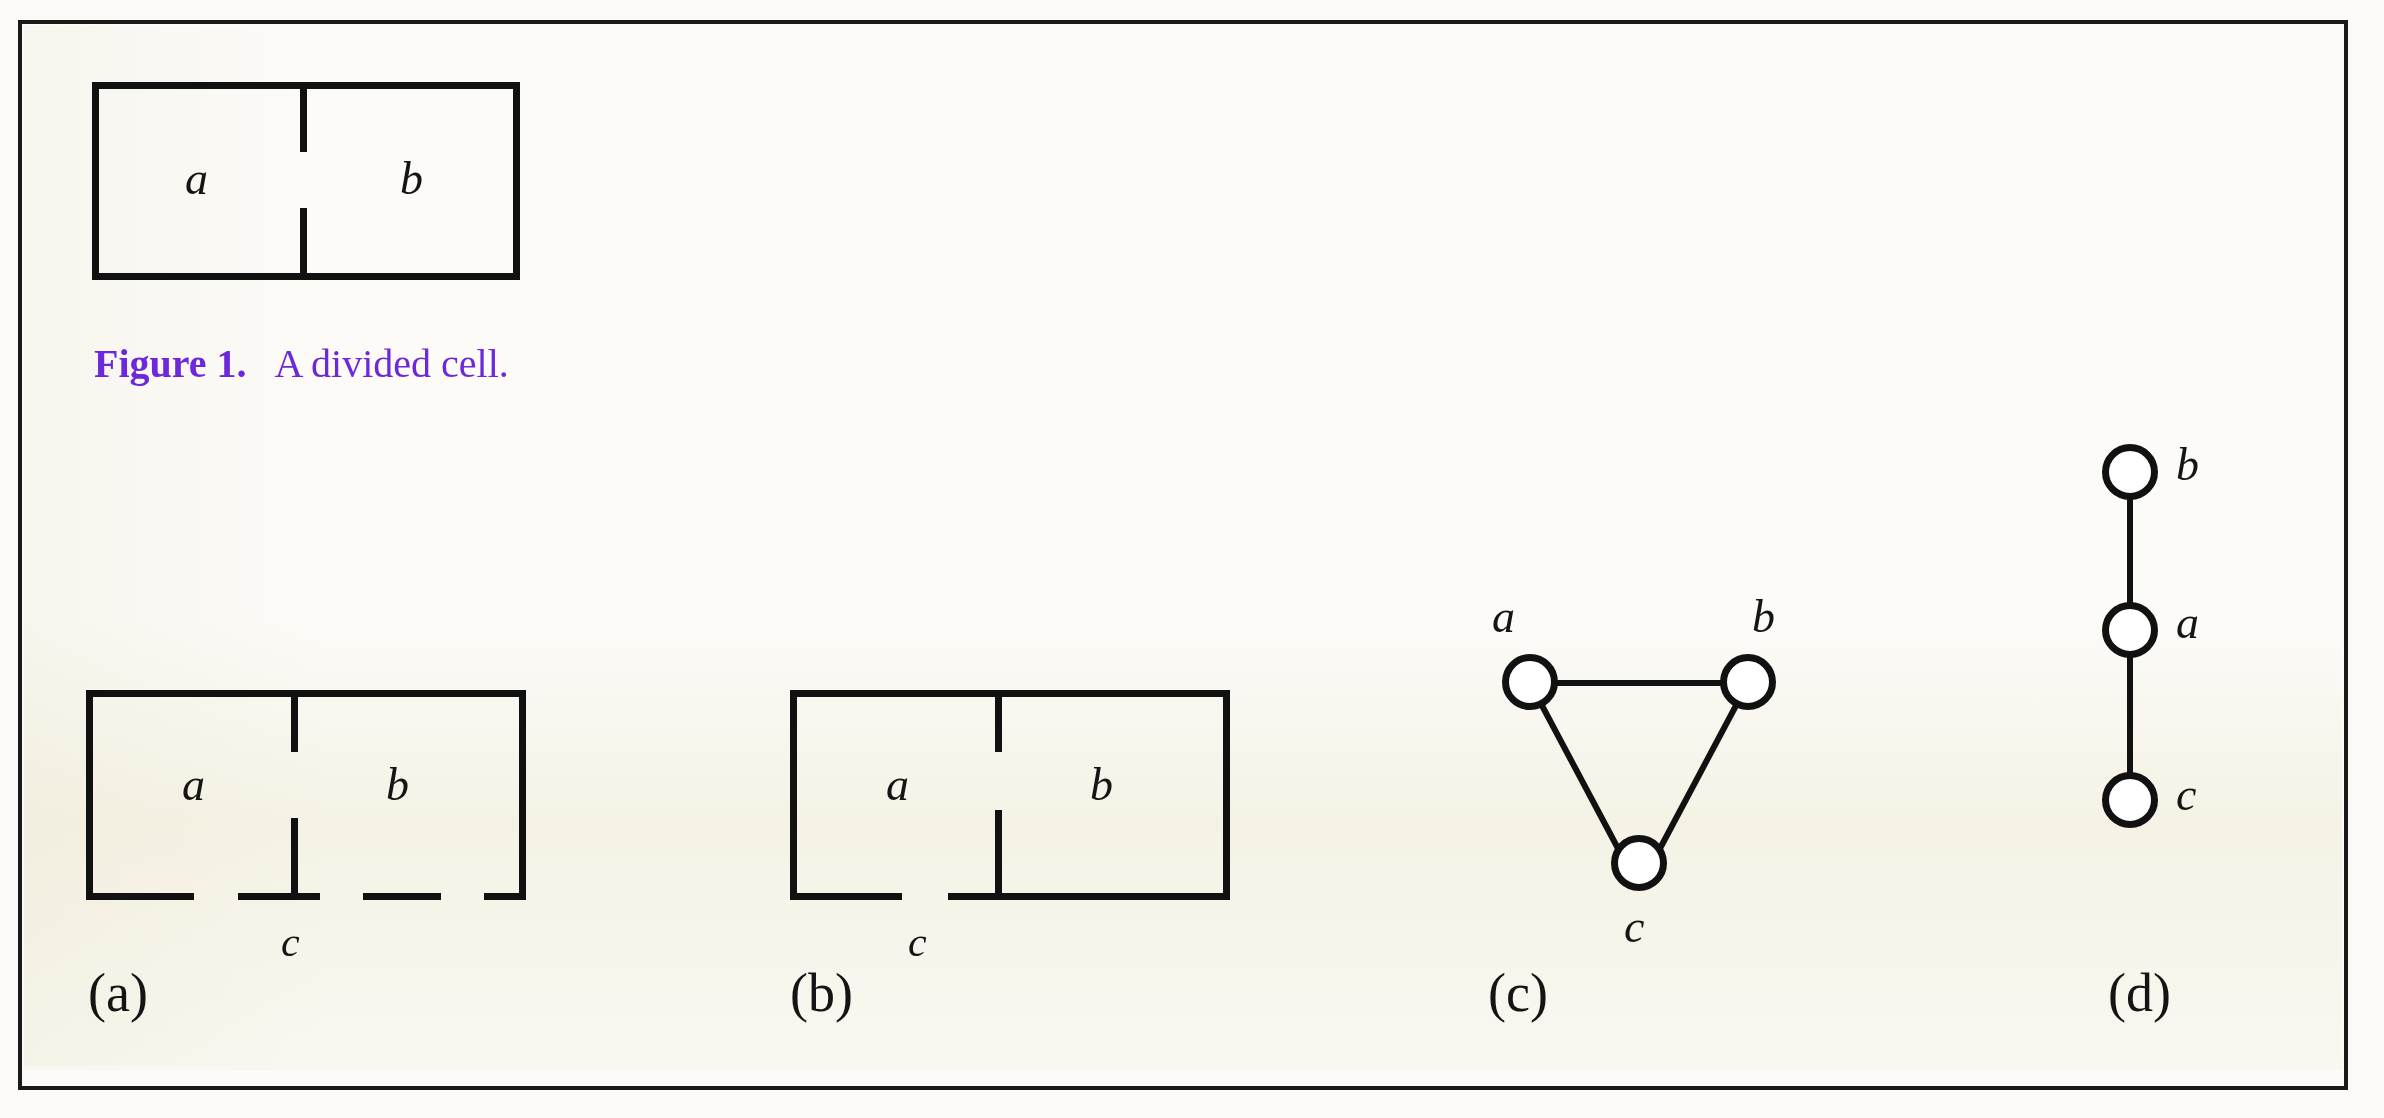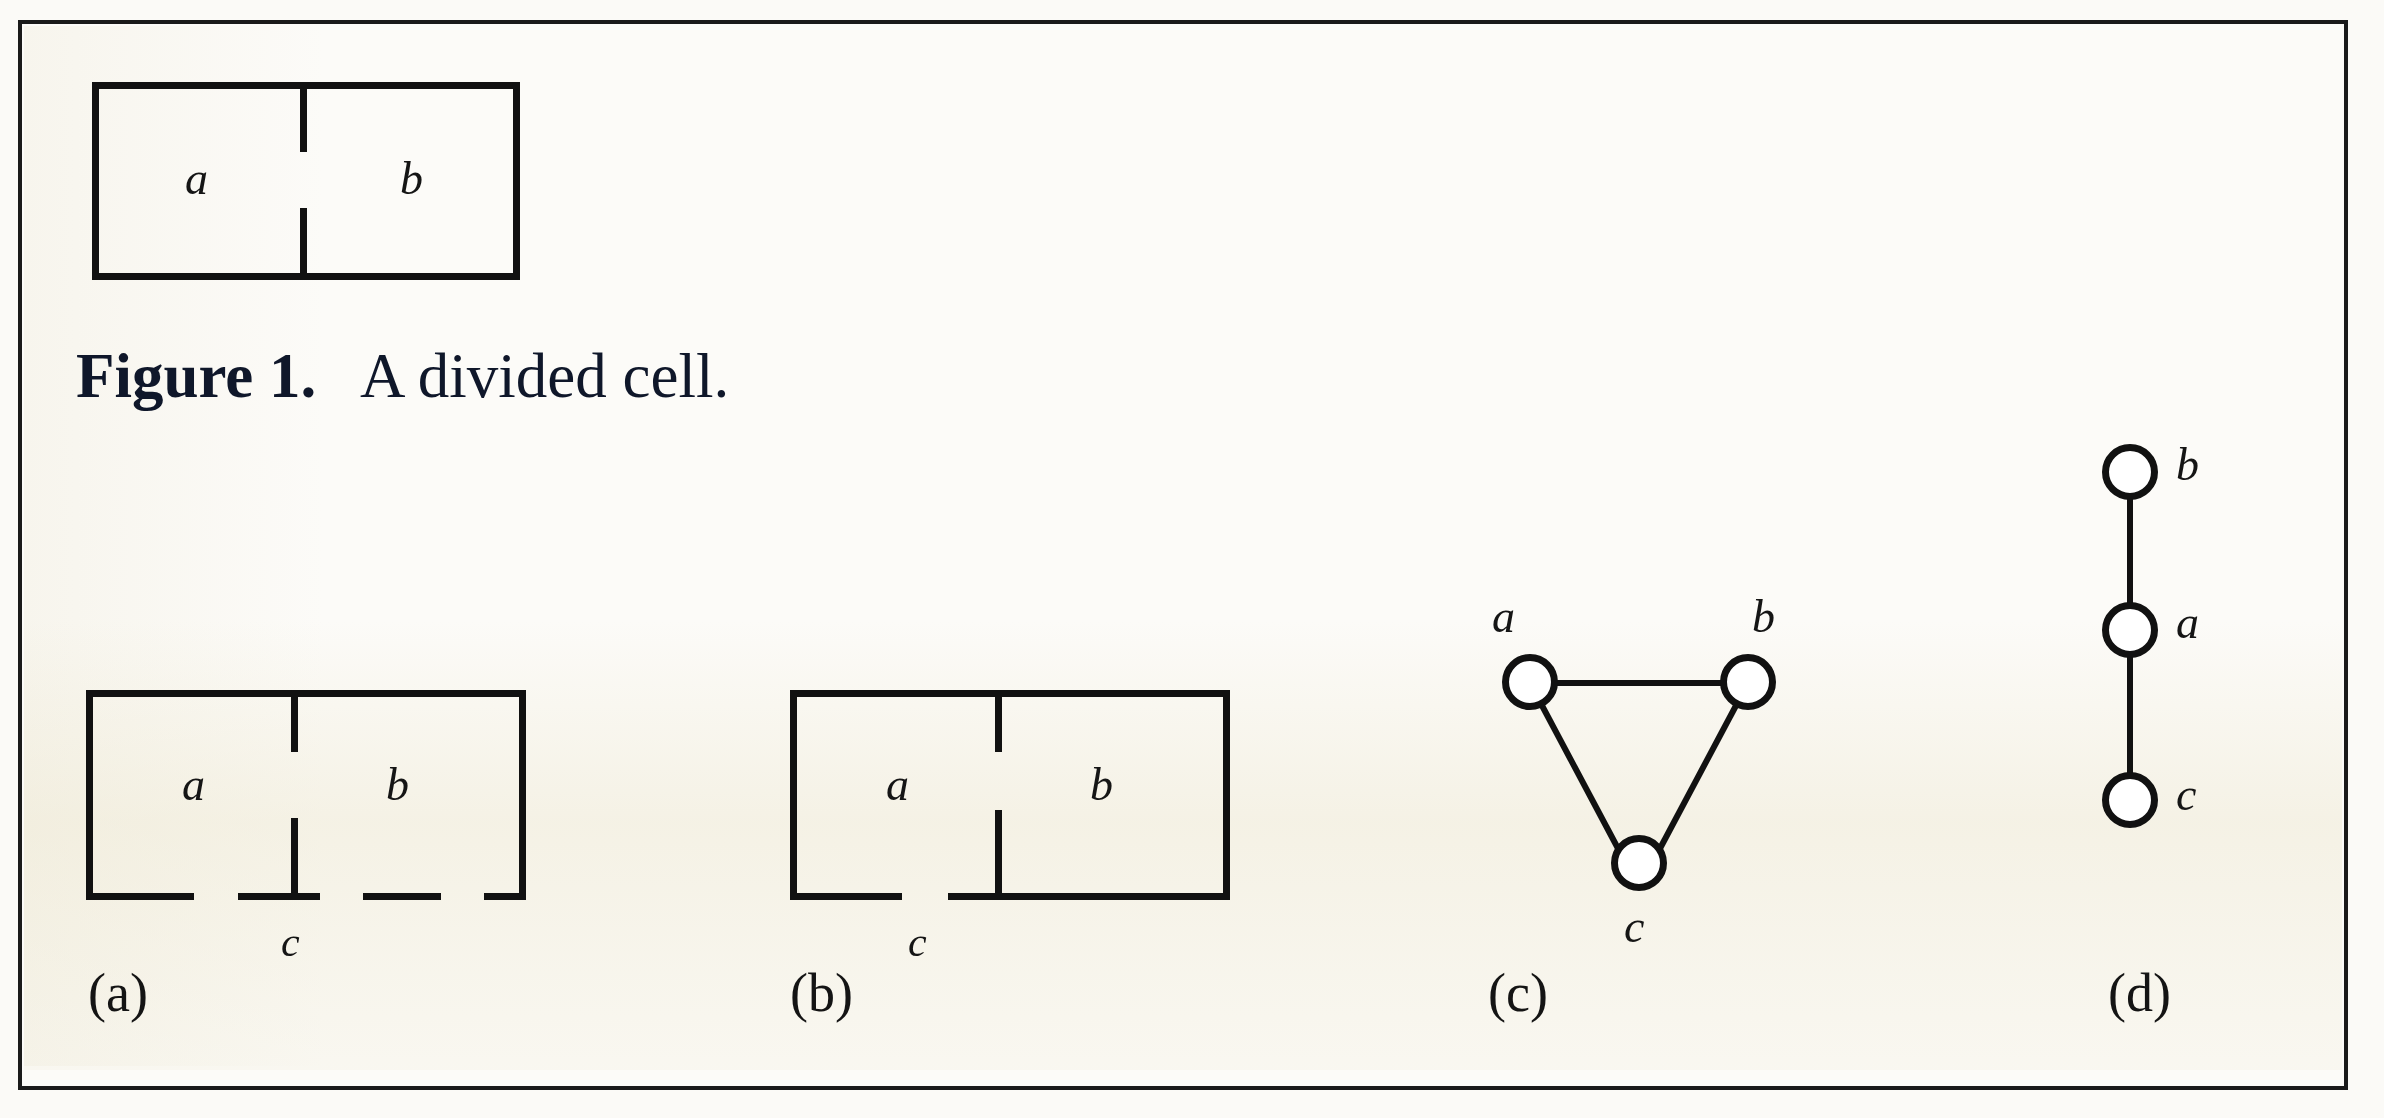--- a/index.html
+++ b/index.html
@@ -80,24 +80,24 @@
     background: #111111;
   }
   #fig1-a {
     left: 185px; top: 152px; font-size: 46px;
   }
   #fig1-b {
     left: 400px; top: 152px; font-size: 46px;
   }
   #fig1-caption {
     position: absolute;
-    left: 76px;
+    left: 94px;
     top: 340px;
-    font-size: 63px;
-    color: #0f172a;
+    font-size: 40px;
+    color: #6d28d9;
     white-space: nowrap;
   }
   #fig1-caption .bold {
     font-weight: bold;
   }
 
   
   #panel-a {
     position: absolute;
     left: 86px;

